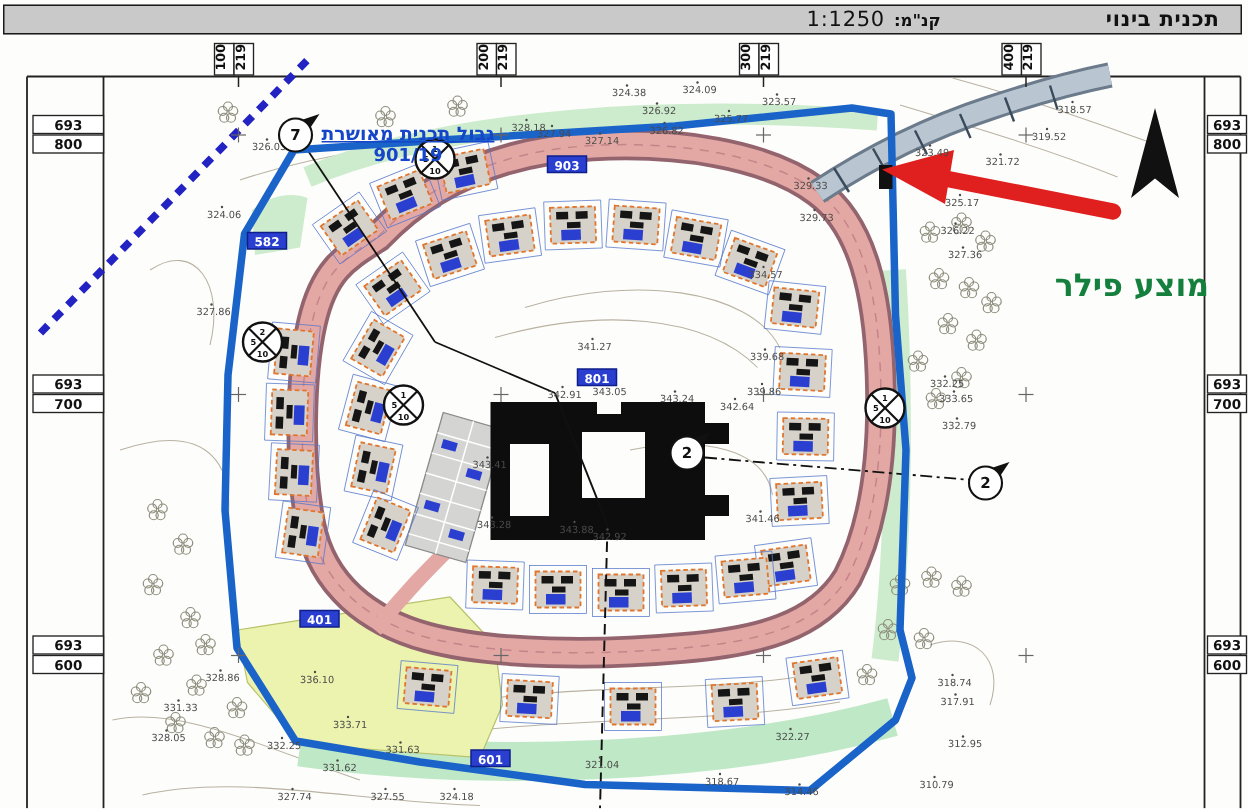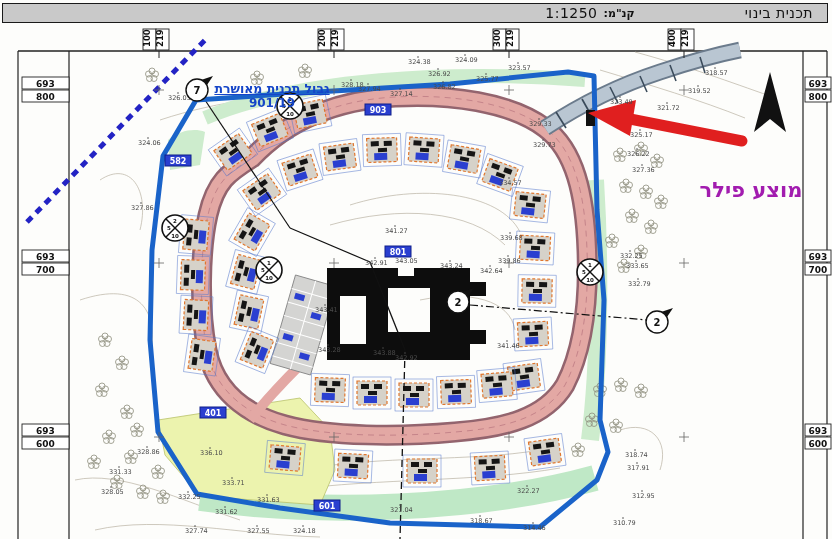--- a/index.html
+++ b/index.html
@@ -1,28 +1,28 @@
 <!DOCTYPE html>
 <html><head>
 <meta charset="utf-8">
 <style>
   html,body{margin:0;padding:0;background:#fff;width:832px;height:539px;overflow:hidden;
     font-family:"DejaVu Sans","Liberation Sans",sans-serif;}
   #page{position:relative;width:832px;height:539px;background:#fdfdfb;}
   #titlebar{position:absolute;left:2px;top:3px;width:826px;height:20px;background:#c9c9c9;
     border:1.5px solid #1a1a1a;box-sizing:border-box;direction:rtl;display:flex;align-items:center;}
-  #titlebar .t{font-weight:normal;font-size:14px;color:#111;margin-right:14px;letter-spacing:.5px;}
+  #titlebar .t{font-weight:bold;font-size:14px;color:#111;margin-right:14px;letter-spacing:.5px;}
   #titlebar .sl{font-weight:bold;font-size:11px;color:#111;margin-right:110px;}
   #titlebar .sv{font-weight:normal;font-size:14px;color:#111;margin-right:6px;letter-spacing:.5px;}
   svg{position:absolute;left:0;top:0;}
   .overlay{position:absolute;z-index:5;margin-top:30px;}
   #boundary-label{left:192px;top:51px;width:160px;text-align:center;color:#1545c8;direction:rtl;}
   #boundary-label .l1{font-size:12.5px;font-weight:bold;text-decoration:underline;}
   #boundary-label .l2{font-size:12px;font-weight:bold;}
-  #pillar-label{left:676px;top:148px;width:150px;text-align:center;color:#a21caf;
+  #pillar-label{left:656px;top:148px;width:150px;color:#15803d;
     font-size:21px;font-weight:bold;direction:rtl;}
 </style>
 </head>
 <body>
 <div id="page">
 
   <div id="titlebar">
     <span class="t">תכנית בינוי</span>
     <span class="sl">קנ"מ:</span>
     <span class="sv">1:1250</span>

